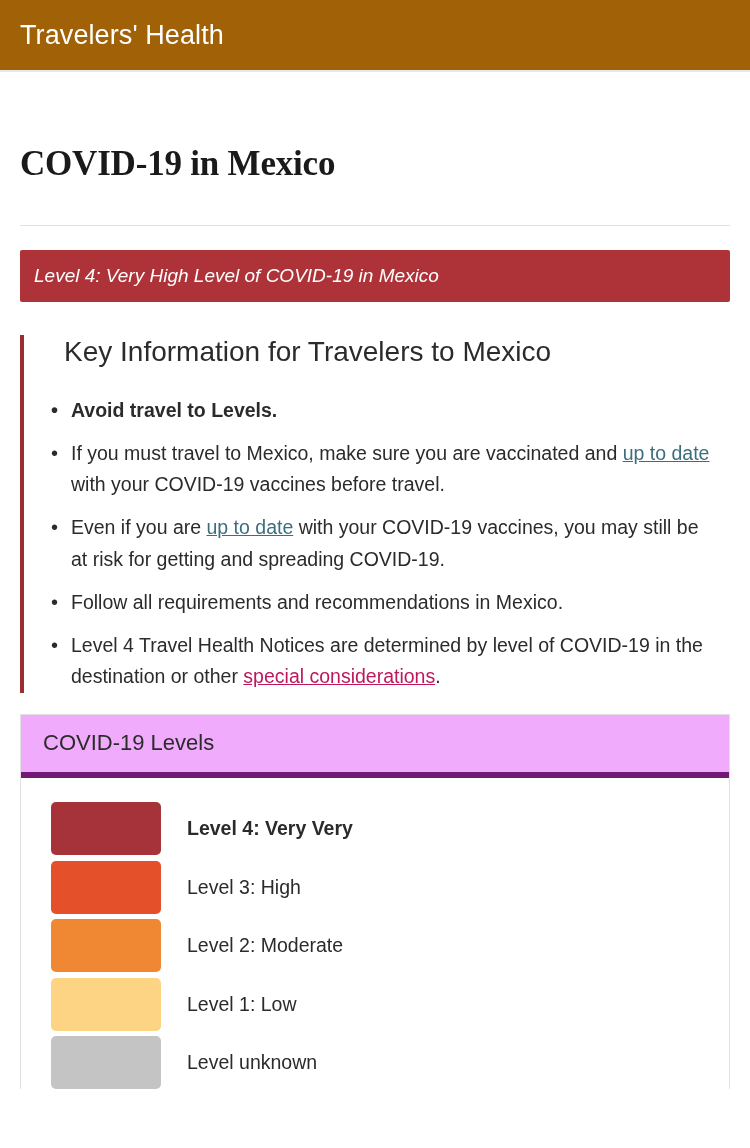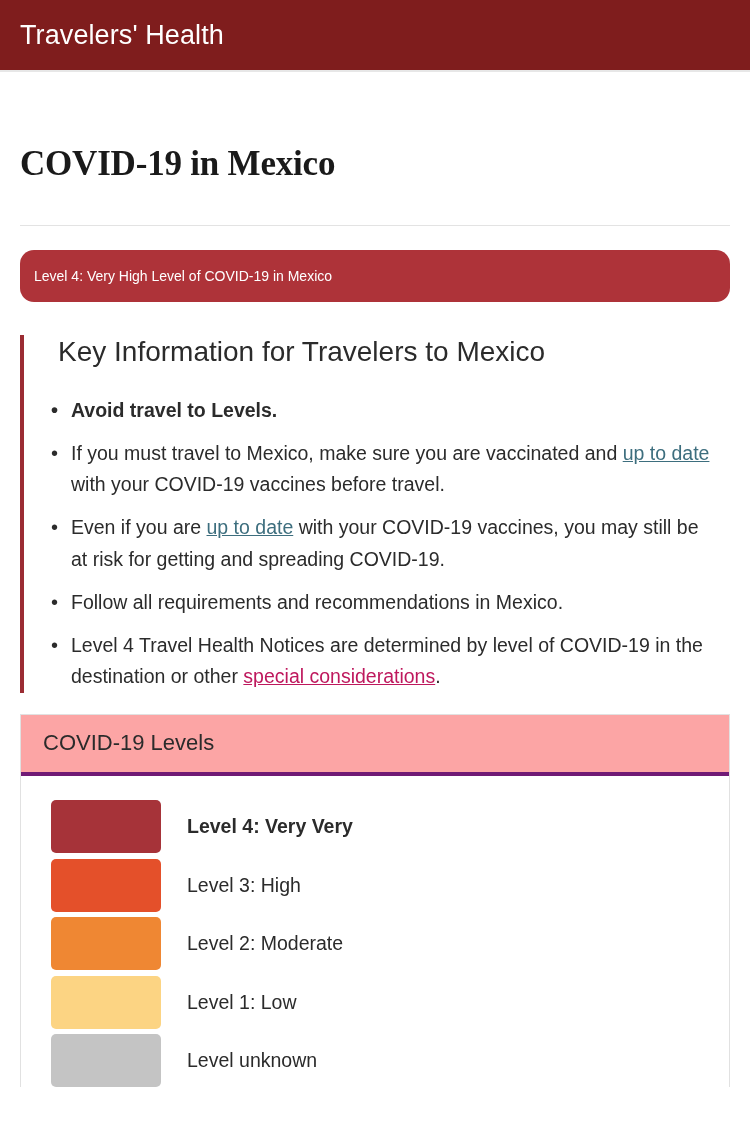--- a/index.html
+++ b/index.html
@@ -10,21 +10,21 @@
     width: 750px;
     height: 1148px;
     background: #ffffff;
     font-family: "Liberation Sans", sans-serif;
     color: #222222;
     overflow: hidden;
   }
 
   
   .site-header {
-    background: #7f1d1d;
+    background: #a16207;
     height: 70px;
     display: flex;
     align-items: center;
     padding: 0 20px;
     box-sizing: border-box;
   }
   .site-header-title {
     color: #ffffff;
     font-size: 27px;
     font-weight: 400;
@@ -55,42 +55,43 @@
   .title-rule {
     border: 0;
     border-top: 1px solid #e3e3e3;
     margin: 41px 0 0 0;
   }
 
   
   .level-banner {
     background: #ae3339;
     color: #ffffff;
-    font-size: 14px;
+    font-size: 19px;
     height: 52px;
     display: flex;
     align-items: center;
     padding: 0 14px;
     box-sizing: border-box;
     margin-top: 24px;
-    border-radius: 14px;
+    border-radius: 2px;
+    font-style: italic;
   }
 
   
   .key-info {
     border-left: 4px solid #9b2c33;
     padding: 0 0 0 22px;
     margin-top: 4px;
     box-sizing: border-box;
   }
   .key-info-heading {
     font-size: 28px;
     font-weight: 400;
     color: #2b2b2b;
-    margin: 33px 0 0 12px;
+    margin: 33px 0 0 18px;
     line-height: 1.2;
   }
   .key-info-list {
     margin: 26px 0 0 0;
     padding: 0 0 0 25px;
     list-style: none;
   }
   .key-info-list li {
     position: relative;
     font-size: 19.5px;
@@ -116,22 +117,22 @@
   }
 
   
   .levels-card {
     margin-top: 21px;
     border: 1px solid #e1e1e1;
     border-bottom: none;
     box-sizing: border-box;
   }
   .levels-card-header {
-    background: #fca5a5;
-    border-bottom: 4px solid #701a75;
+    background: #f0abfc;
+    border-bottom: 6px solid #701a75;
     padding: 15px 0 16px 22px;
     box-sizing: border-box;
   }
   .levels-card-title {
     font-size: 22px;
     font-weight: 400;
     color: #2b2b2b;
     line-height: 1.2;
   }
   .levels-card-body {

